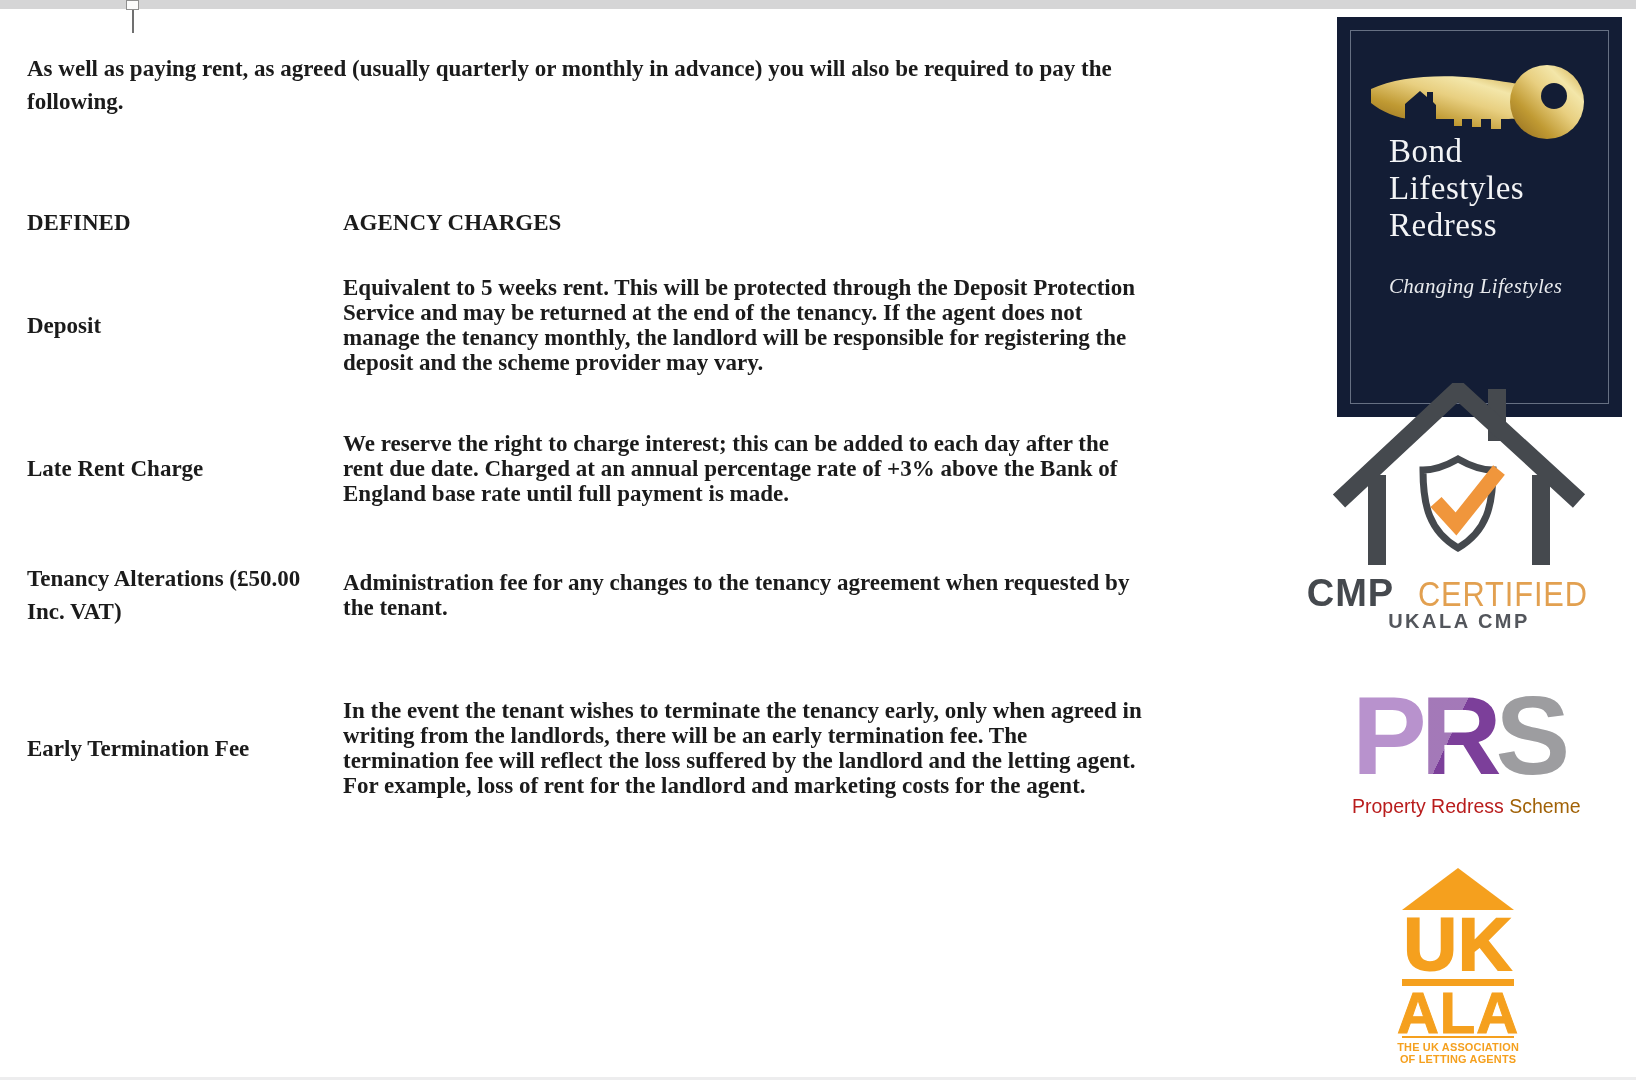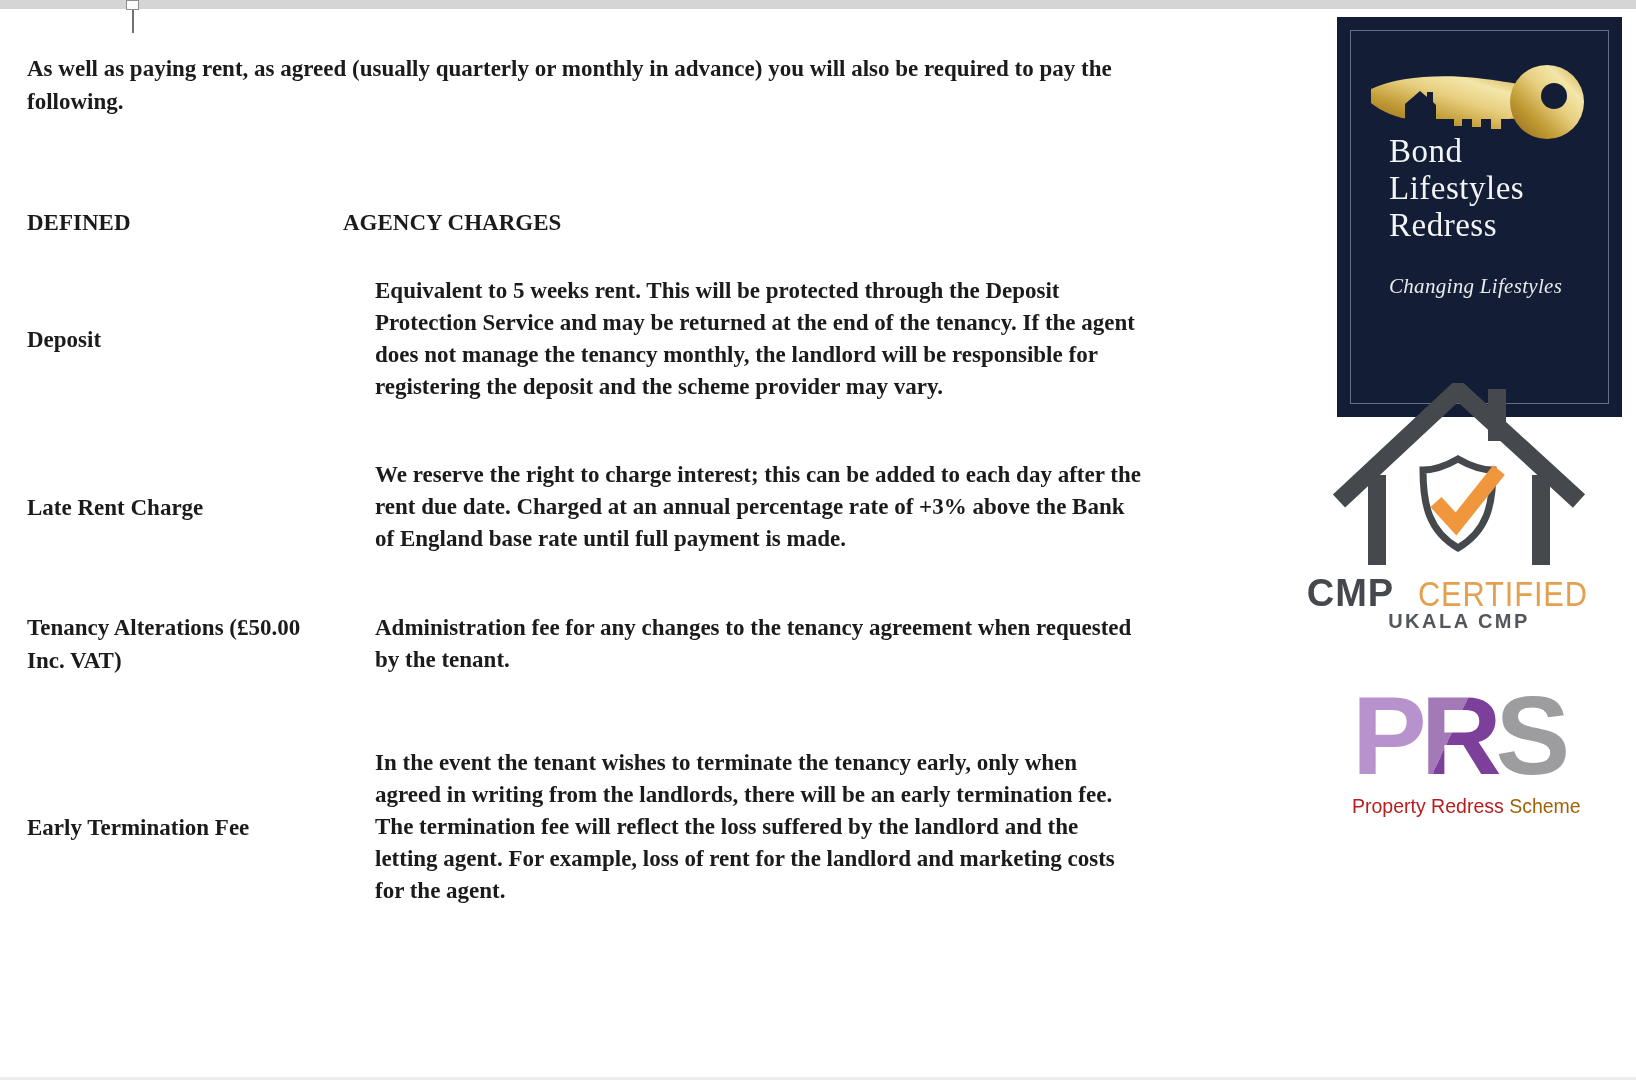--- a/index.html
+++ b/index.html
@@ -22,21 +22,21 @@
   .intro { font-weight:bold; font-size:23px; line-height:33px; }
   .charges-table { margin-top:88px; }
   .thead, .trow { display:grid; grid-template-columns:316px 1fr; }
   .thead { font-weight:bold; font-size:23px; line-height:33px; }
   .trow { align-items:center; }
   .trow.r1 { margin-top:36px; }
   .trow.r2 { margin-top:56px; }
   .trow.r3 { margin-top:56px; }
   .trow.r4 { margin-top:70px; }
   .charge { font-weight:bold; font-size:23px; line-height:33px; padding-right:26px; }
-  .defined { font-weight:bold; font-size:23px; line-height:32px;margin-left:32px; }
+  .defined { font-weight:bold; font-size:23px; line-height:25px; }
 
   
   .bond-logo { position:absolute; left:1337px; top:17px; width:285px; height:400px; background:#131d35; }
   .bond-inner-border { position:absolute; left:13px; top:13px; right:13px; bottom:13px; border:1px solid rgba(186,196,210,0.5); }
   .bond-key { position:absolute; left:30px; top:40px; width:222px; height:98px; }
   .bond-name { position:absolute; left:52px; top:116px; color:#f3f4f6; font-size:33px; line-height:37px; letter-spacing:0.5px; font-weight:400; }
   .bond-tagline { position:absolute; left:52px; top:257px; color:#e9ebee; font-style:italic; font-size:21px; letter-spacing:0.3px; }
 
   
   .cmp-logo { position:absolute; left:1330px; top:383px; width:258px; }
@@ -158,15 +158,26 @@
     <div class="prs-letters">
       <span class="prs-p">P</span><span class="prs-r">R</span><span class="prs-s">S</span>
       <span class="prs-sheen"></span>
     </div>
     <div class="prs-sub">
       <span class="prs-sub-primary">Property Redress</span>
       <span class="prs-sub-secondary">Scheme</span>
     </div>
   </div>
 
+  <div class="ukala-logo">
+    <div class="ukala-roof"></div>
+    <div class="ukala-uk">UK</div>
+    <div class="ukala-bar"></div>
+    <div class="ukala-ala">ALA</div>
+    <div class="ukala-thin"></div>
+    <div class="ukala-sub">
+      <div>THE UK ASSOCIATION</div>
+      <div>OF LETTING AGENTS</div>
+    </div>
+  </div>
 
   <div class="bottom-strip"></div>
 </div>
 
 </body></html>

